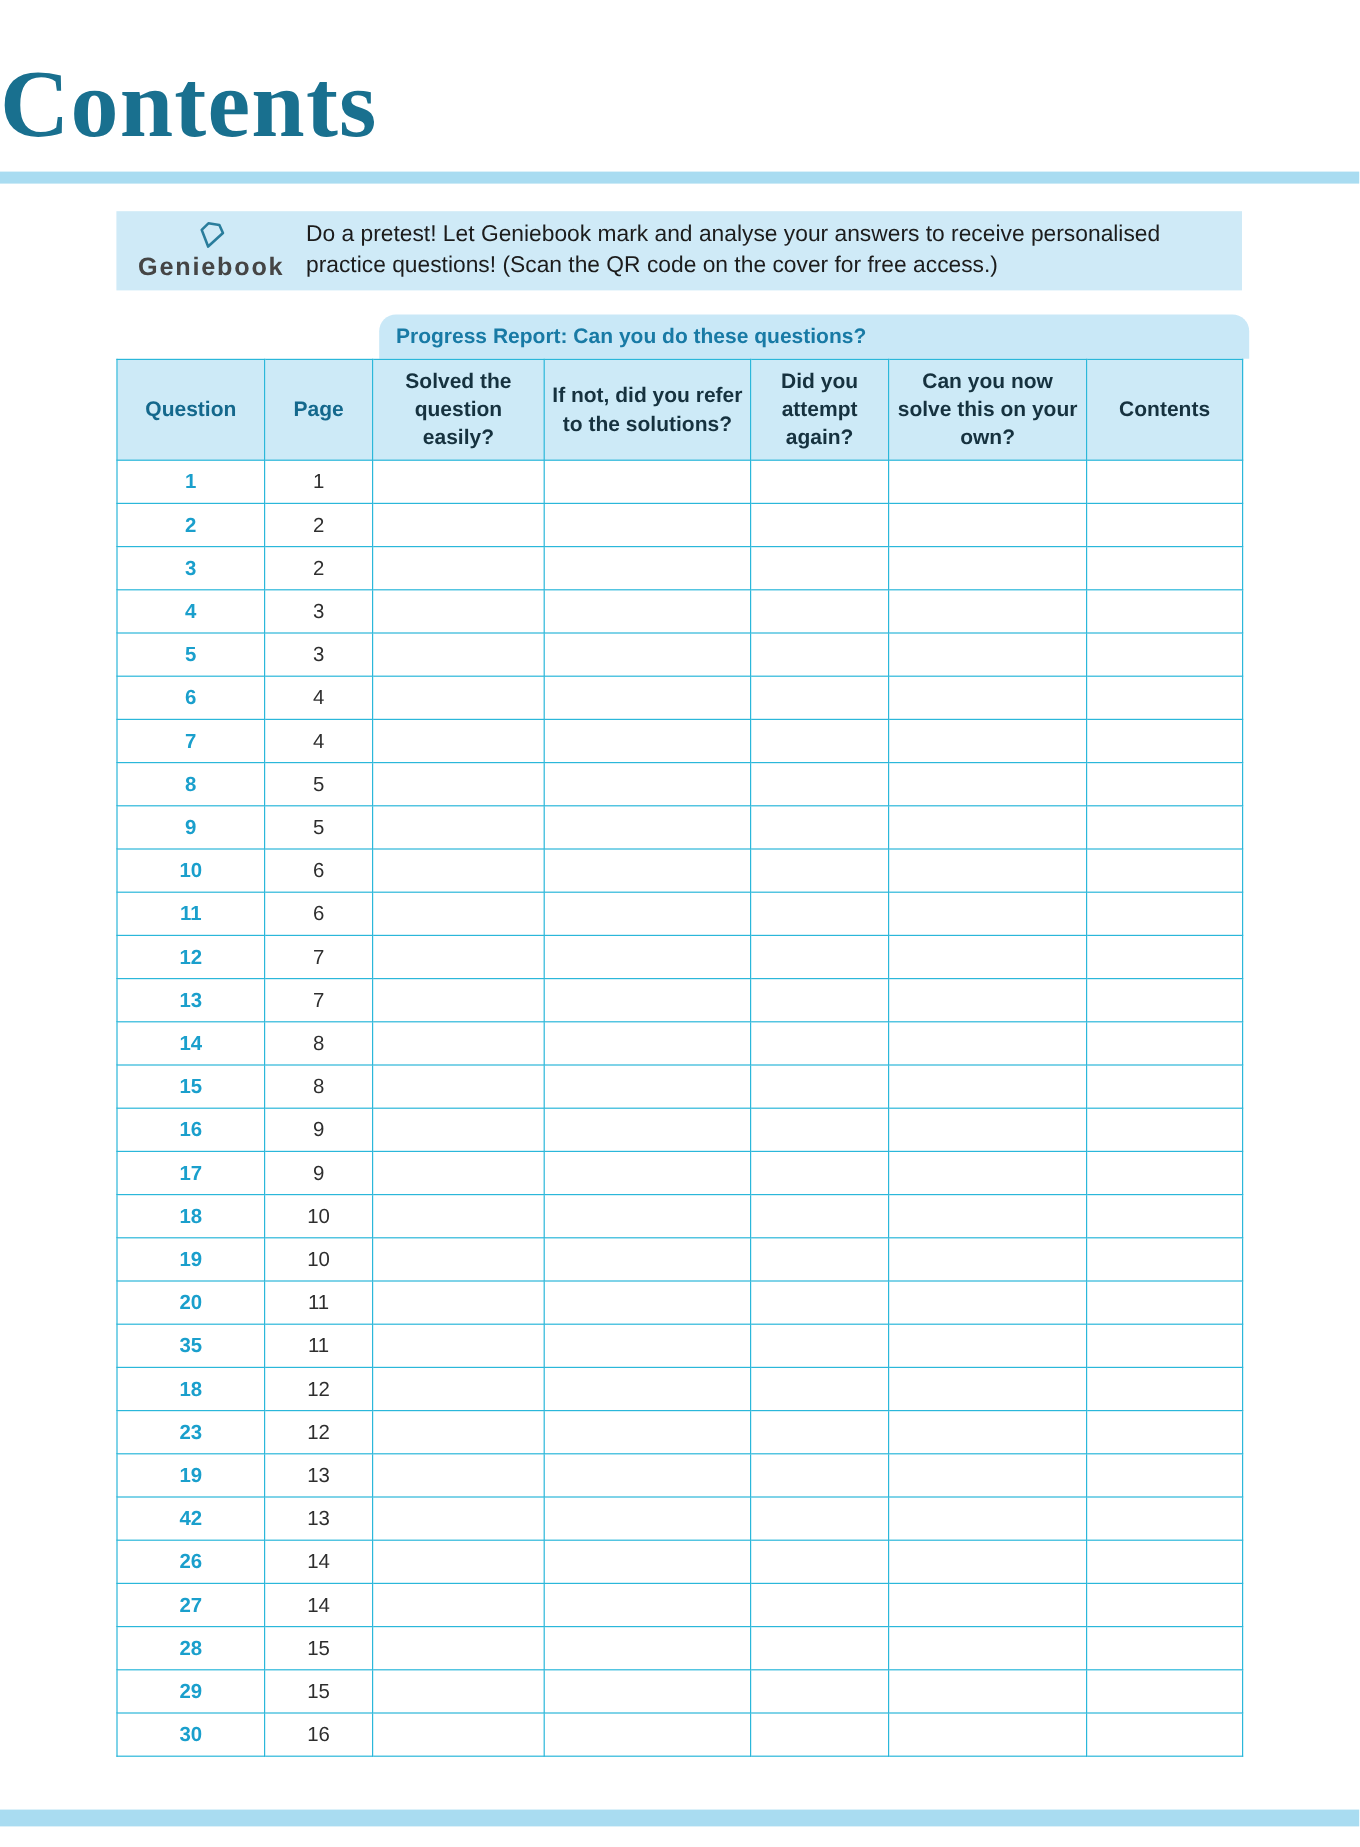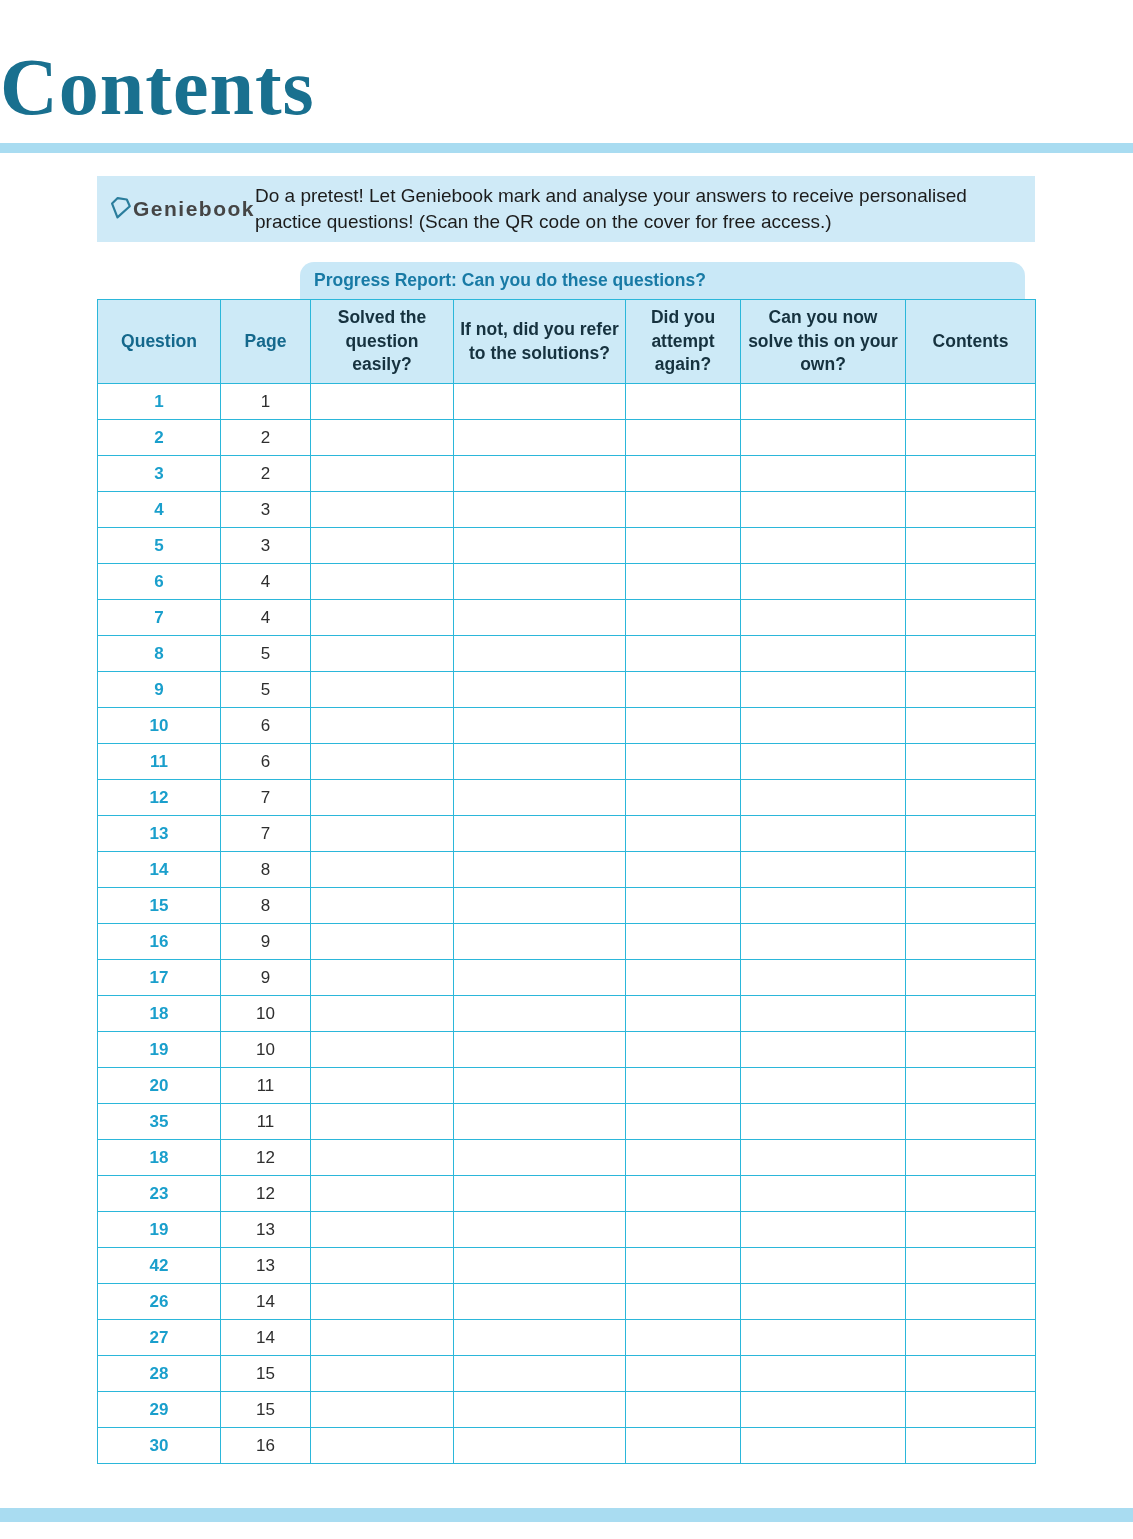--- a/index.html
+++ b/index.html
@@ -45,23 +45,23 @@
     width: 938px;
     height: 66px;
     background: #cfeaf7;
     display: flex;
     align-items: center;
     box-sizing: border-box;
   }
   .logo {
     width: 158px;
     display: flex;
-    flex-direction: row;
+    flex-direction: column;
     align-items: center;
-    justify-content: flex-end;
+    justify-content: flex-start;
     flex-shrink: 0;
   }
   .logo svg {
     display: block;
     margin-bottom: 2px;
   }
   .logo-text {
     font-size: 21px;
     font-weight: bold;
     letter-spacing: 1.5px;
@@ -71,21 +71,21 @@
     margin: 0;
     padding-right: 2px;
     font-size: 19px;
     line-height: 26px;
     color: #1c1c1c;
     width: 768px;
   }
   
   .progress-header {
     position: absolute;
-    left: 300px;
+    left: 316px;
     top: 262px;
     width: 725px;
     height: 37px;
     background: #c9e8f7;
     border-radius: 14px 14px 0 0;
     display: flex;
     align-items: center;
     padding-left: 14px;
     box-sizing: border-box;
   }

